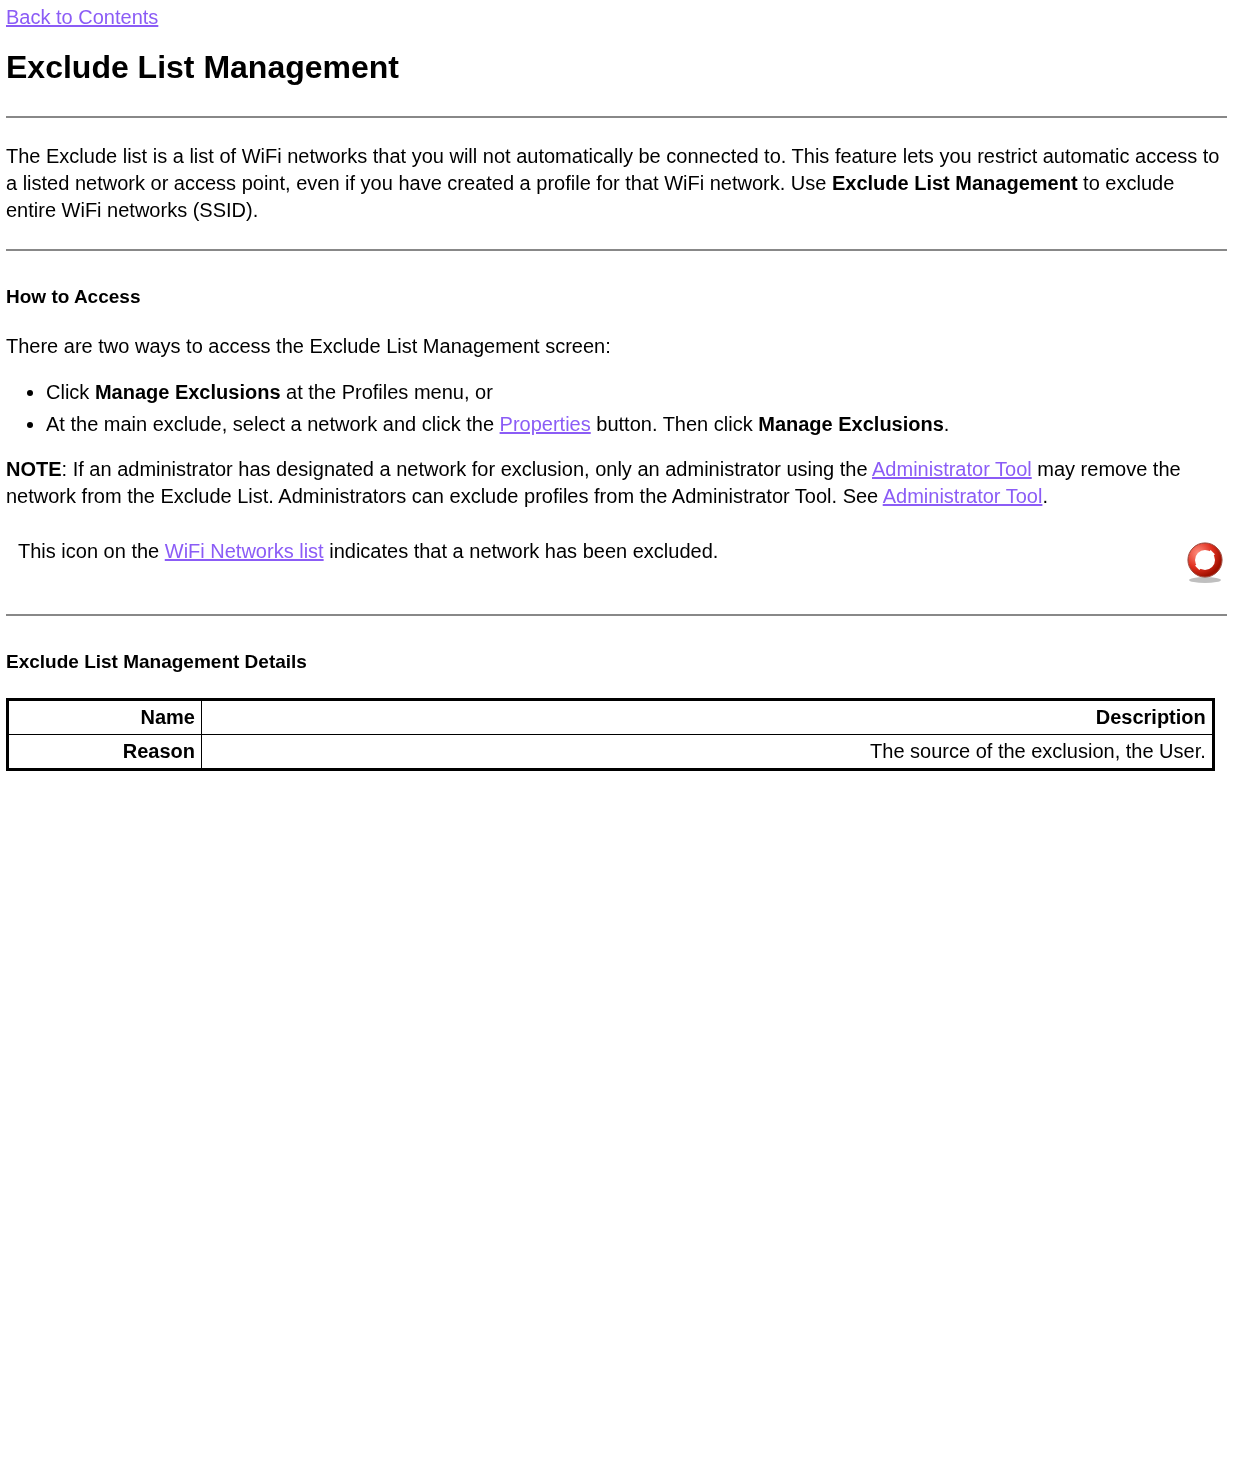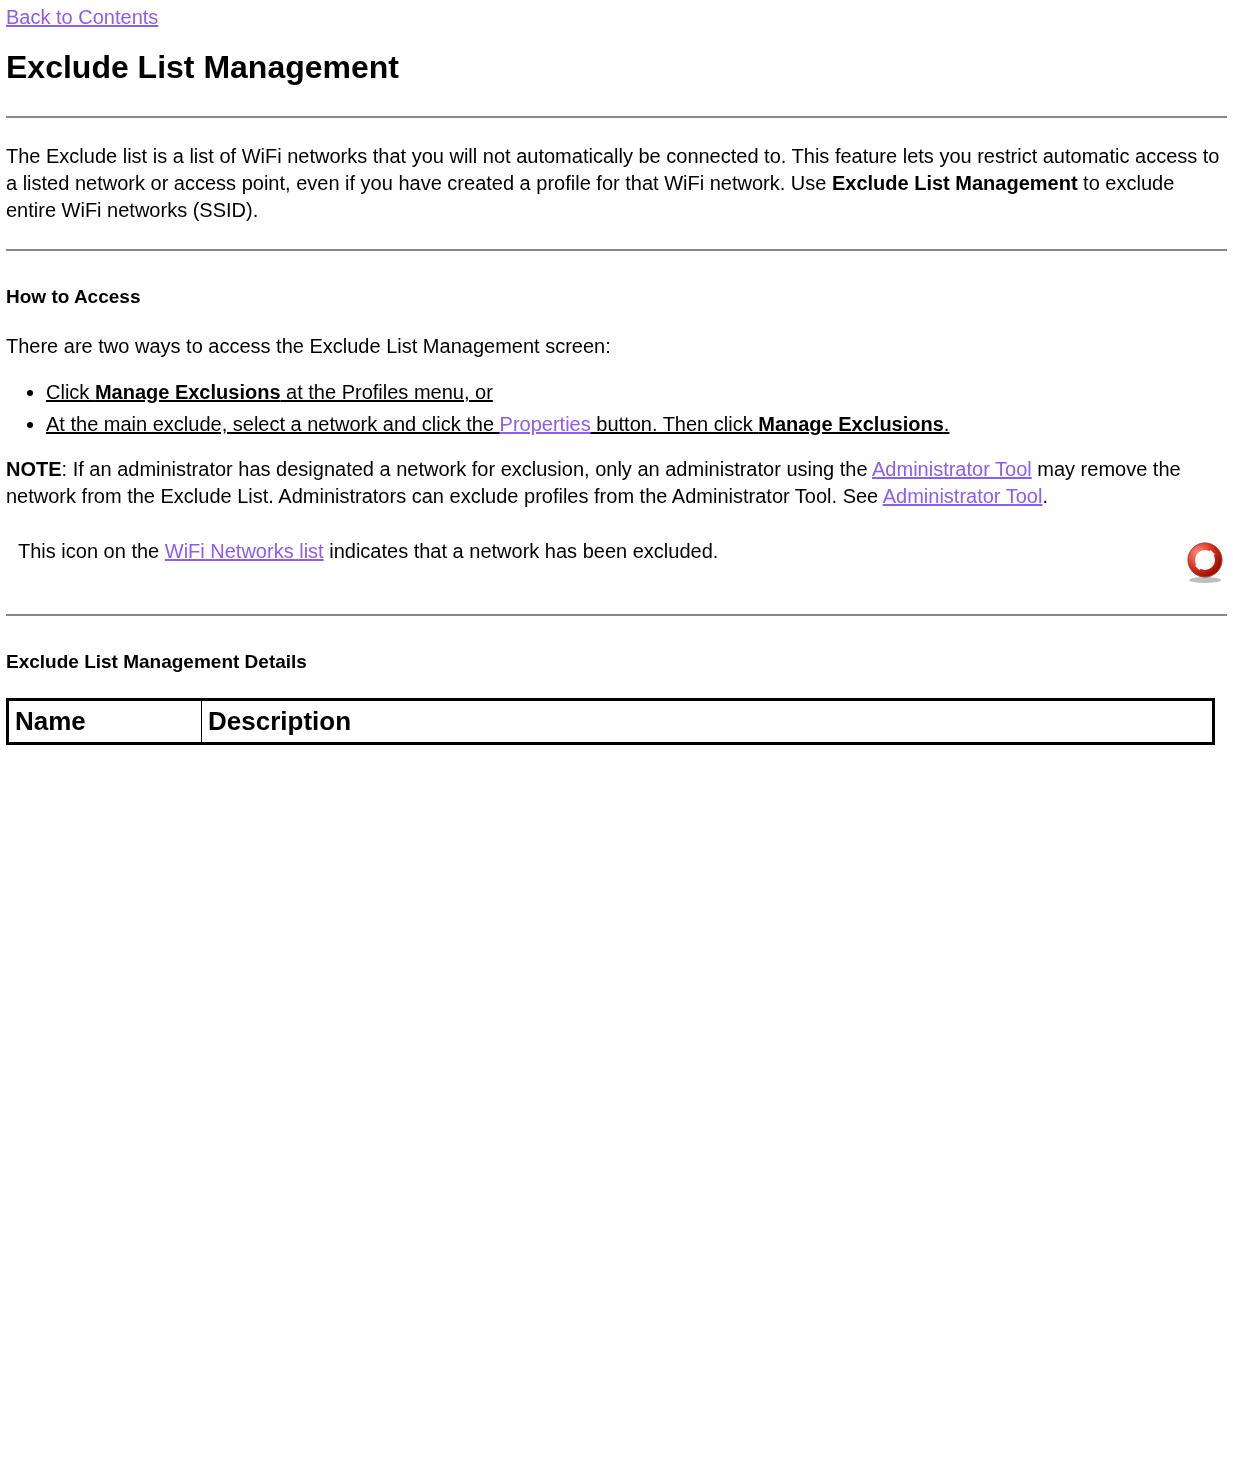--- a/index.html
+++ b/index.html
@@ -35,21 +35,20 @@
       line-height: 1.35;
     }
     ul {
       margin: 18px 0;
       padding-left: 40px;
     }
     li {
       margin: 4px 0;
       line-height: 1.4;
       list-style-type: disc;
-      text-decoration: underline;
     }
     .bold {
       font-weight: bold;
     }
     .icon-line {
       display: flex;
       align-items: flex-start;
       margin: 30px 0 15px 12px;
     }
     .icon-line .text {
@@ -60,23 +59,23 @@
     }
     table {
       border-collapse: collapse;
       width: 99%;
       margin: 10px 0;
       border: 3px solid #000;
     }
     th, td {
       border: 1px solid #000;
       padding: 3px 6px;
-      text-align: left;
+      text-align: right;
       vertical-align: top;
-      font-size: 26px;
+      font-size: 20px;
       line-height: 1.35;
     }
     .col-name {
       width: 180px;
       font-weight: bold;
     }
     .header-row td {
       font-weight: bold;
     }
   </style>
@@ -139,17 +138,21 @@
 <hr>
 
 <h2>Exclude List Management Details</h2>
 
 <table>
   <tbody>
       <tr class="header-row">
     <td class="col-name">Name</td>
     <td>Description</td>
   </tr>
+  <tr>
+    <td class="col-name">Reason</td>
+    <td>The source of the exclusion, the User.</td>
+  </tr>
 </tbody>
   </table>
 
 
 
 
 </body></html>

